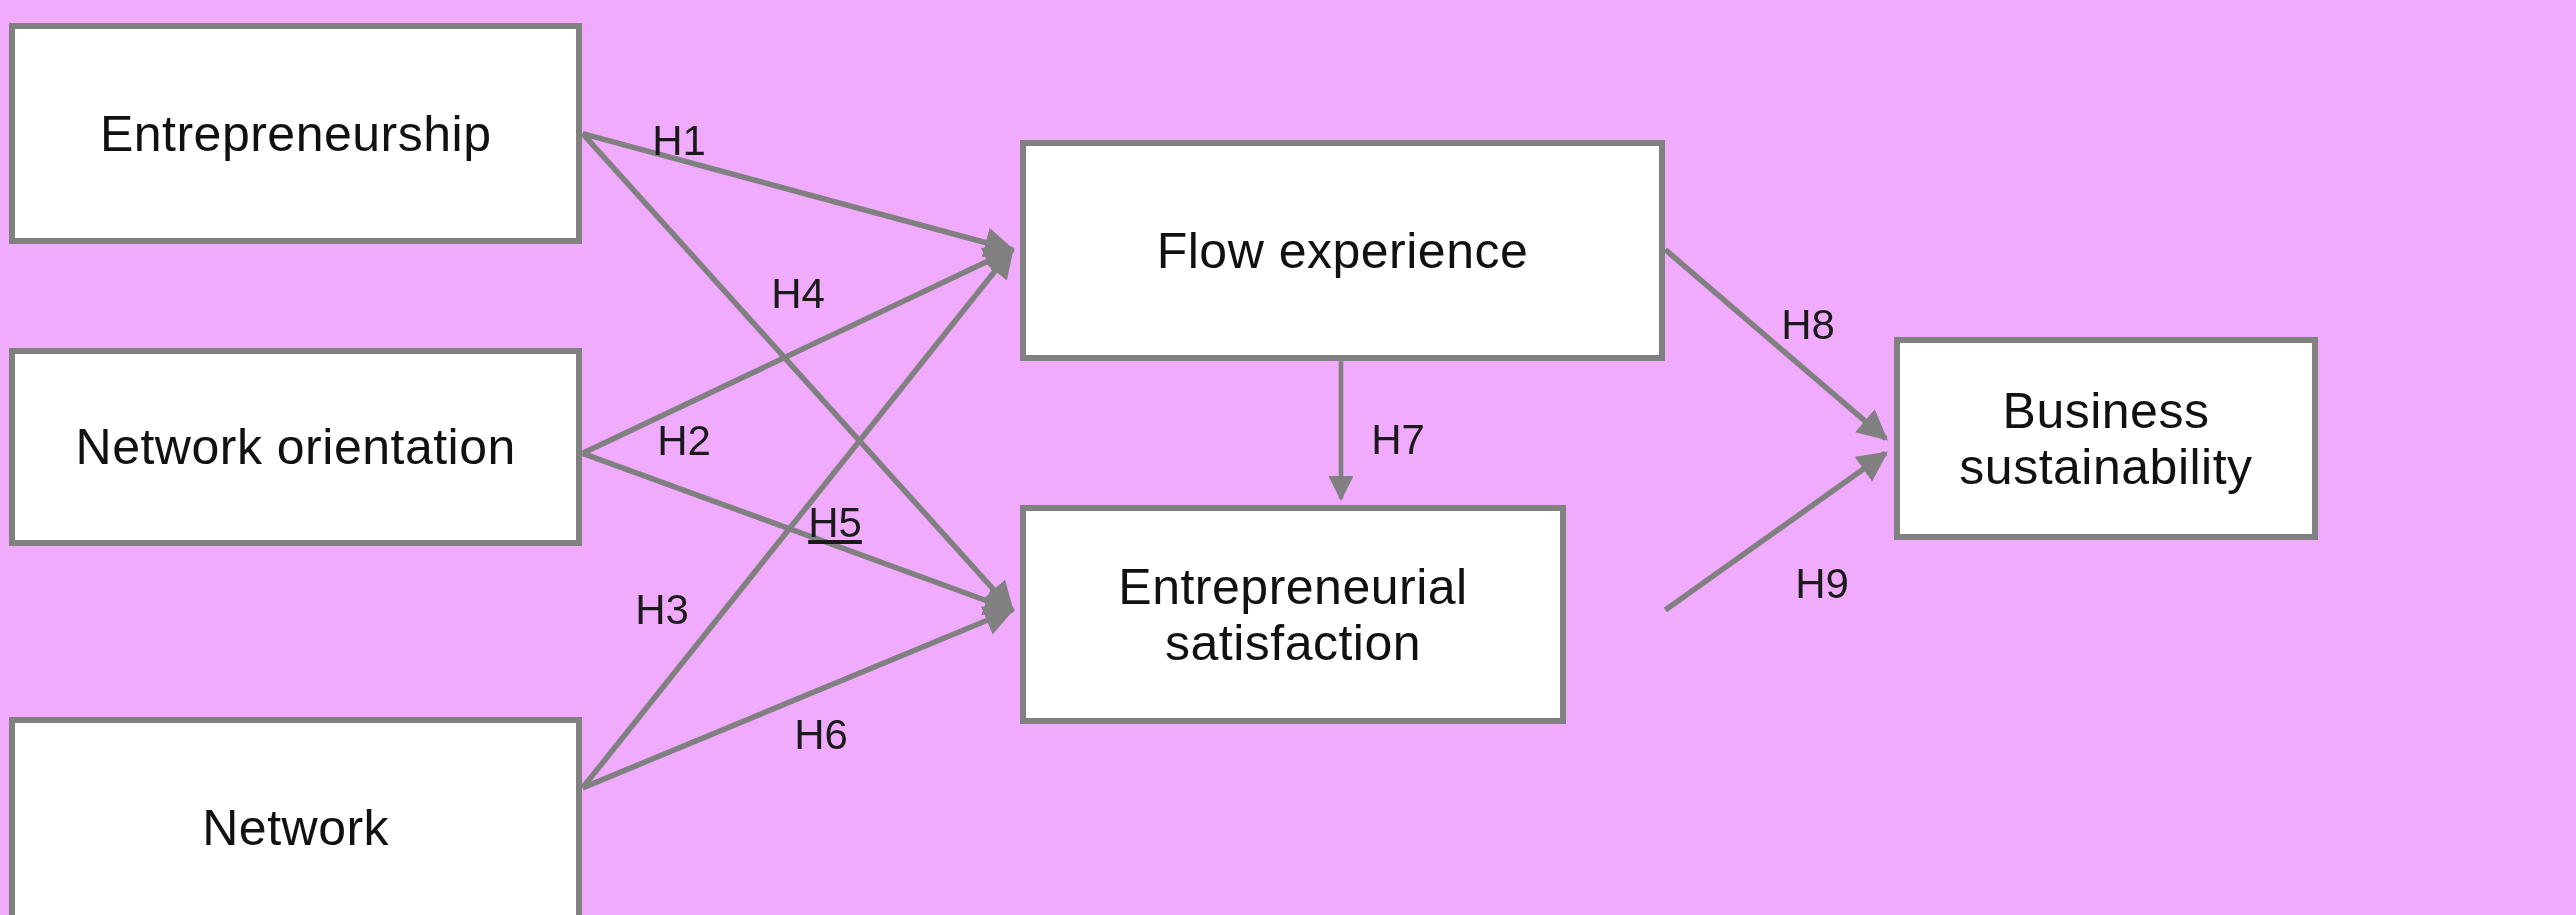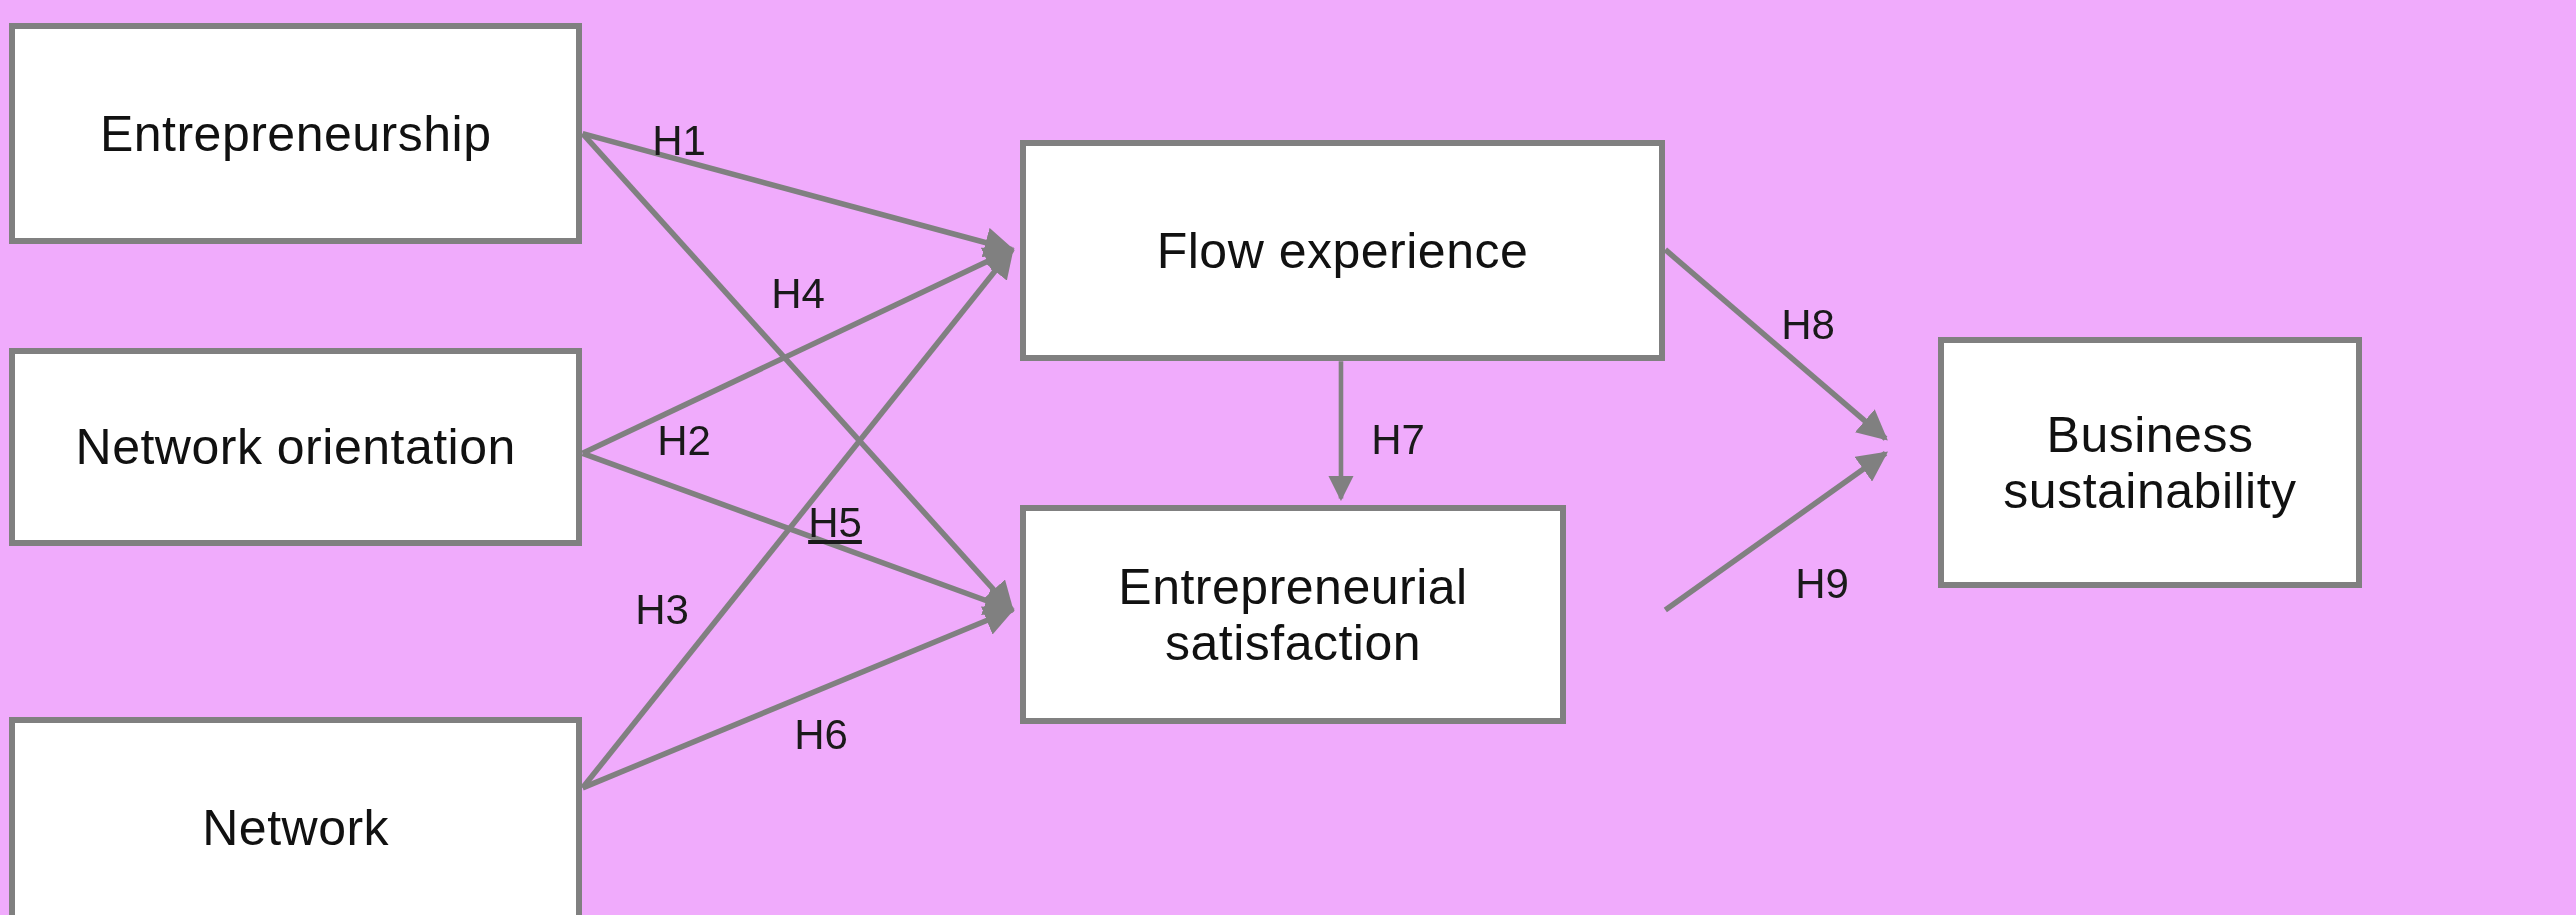--- a/index.html
+++ b/index.html
@@ -99,21 +99,21 @@
 
   <div class="node-box" style="left:1020px; top:140px; width:645px; height:221px;">
     <span class="node-label">Flow experience</span>
   </div>
 
   <div class="node-box" style="left:1020px; top:505px; width:546px; height:219px;">
     <span class="node-label">Entrepreneurial
 satisfaction</span>
   </div>
 
-  <div class="node-box" style="left:1938px; top:337px; width:424px; height:251px;">
+  <div class="node-box" style="left:1894px; top:337px; width:424px; height:203px;">
     <span class="node-label">Business sustainability</span>
   </div>
 
   <span class="edge-label" style="left:679px; top:126px;margin-top:15px;">H1</span>
   <span class="edge-label" style="left:684px; top:441px;">H2</span>
   <span class="edge-label" style="left:662px; top:610px;">H3</span>
   <span class="edge-label" style="left:758px; top:294px;margin-left:40px;">H4</span>
   <span class="edge-label" style="left:835px; top:523px;text-decoration:underline;">H5</span>
   <span class="edge-label" style="left:821px; top:735px;">H6</span>
   <span class="edge-label" style="left:1398px; top:440px;">H7</span>

